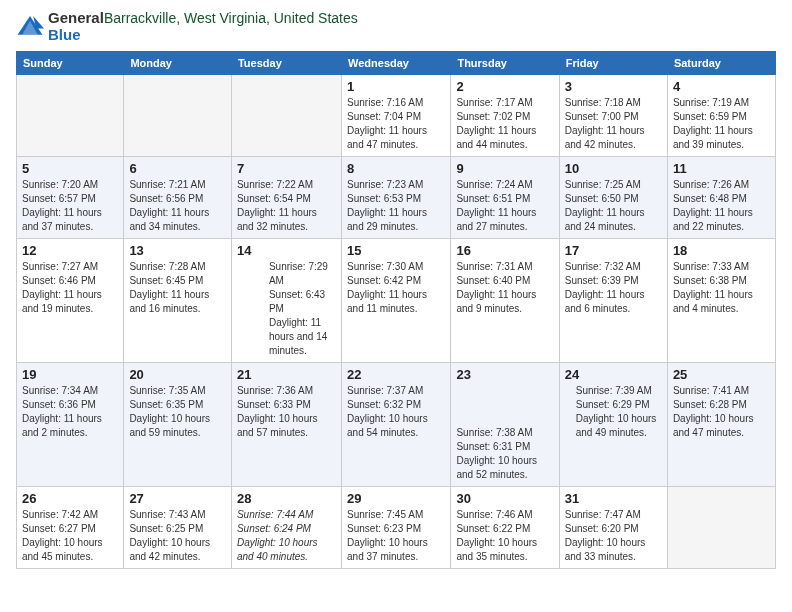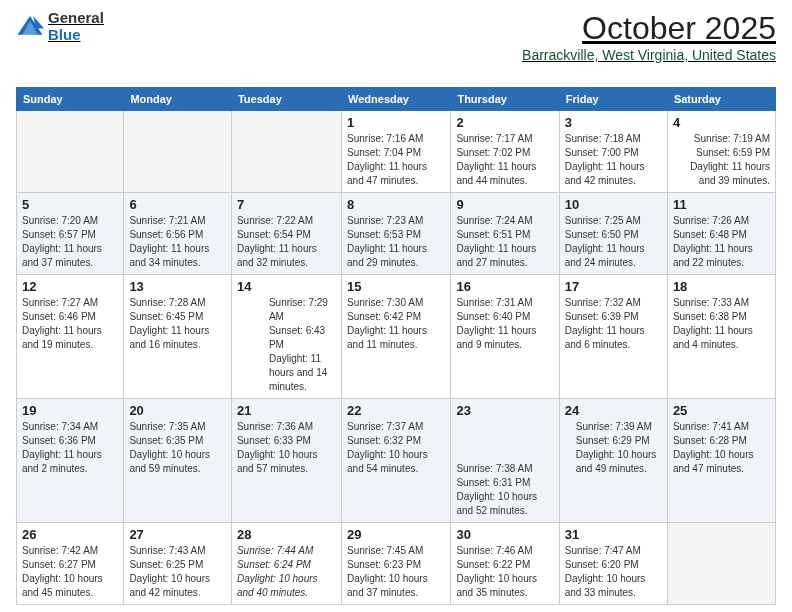--- a/index.html
+++ b/index.html
@@ -11,24 +11,22 @@
       overflow: hidden;
     }
     .page {
       width: 792px;
       min-height: 612px;
       background: #fff;
       padding: 10px 16px 10px 16px;
     }
     .header {
       display: flex;
-      justify-content: space-between;
       align-items: flex-start;
-      margin-bottom: 24px;
-      text-decoration: underline;
+      margin-bottom: 8px;
     }
     .logo {
       display: flex;
       align-items: center;
       gap: 4px;
     }
     .logo-text {
       font-size: 15px;
       font-weight: bold;
       line-height: 1.1;
@@ -102,21 +100,20 @@
         <polygon points="18,4 34,28 2,28" fill="#1a6bbf"></polygon>
         <polygon points="18,10 28,28 8,28" fill="#fff" opacity="0.3"></polygon>
         <polygon points="22,4 36,20 26,20" fill="#1a6bbf"></polygon>
       </svg>
       <div class="logo-text">
         <div class="logo-general">General</div>
         <div class="logo-blue">Blue</div>
       </div>
     </div>
     <div class="title-block">
-      <div class="month-title">October 2025</div>
       <div class="location">Barrackville, West Virginia, United States</div>
     </div>
   </div>
 
   <table class="calendar" id="cal-table">
     <thead>
       <tr id="header-row">
           <th>Sunday</th>
           <th>Monday</th>
           <th>Tuesday</th>
@@ -144,21 +141,21 @@
 Daylight: 11 hours and 44 minutes.</div>
           </td>
           <td>
             <div class="day-num">3</div>
             <div class="day-info" style="white-space: pre-line;">Sunrise: 7:18 AM
 Sunset: 7:00 PM
 Daylight: 11 hours and 42 minutes.</div>
           </td>
           <td>
             <div class="day-num">4</div>
-            <div class="day-info" style="white-space: pre-line; text-align: right;">Sunrise: 7:19 AM
+            <div class="day-info" style="white-space: pre-line;">Sunrise: 7:19 AM
 Sunset: 6:59 PM
 Daylight: 11 hours and 39 minutes.</div>
           </td>
         </tr>
         <tr class="row-shade">
           <td>
             <div class="day-num">5</div>
             <div class="day-info" style="white-space: pre-line;">Sunrise: 7:20 AM
 Sunset: 6:57 PM
 Daylight: 11 hours and 37 minutes.</div>

